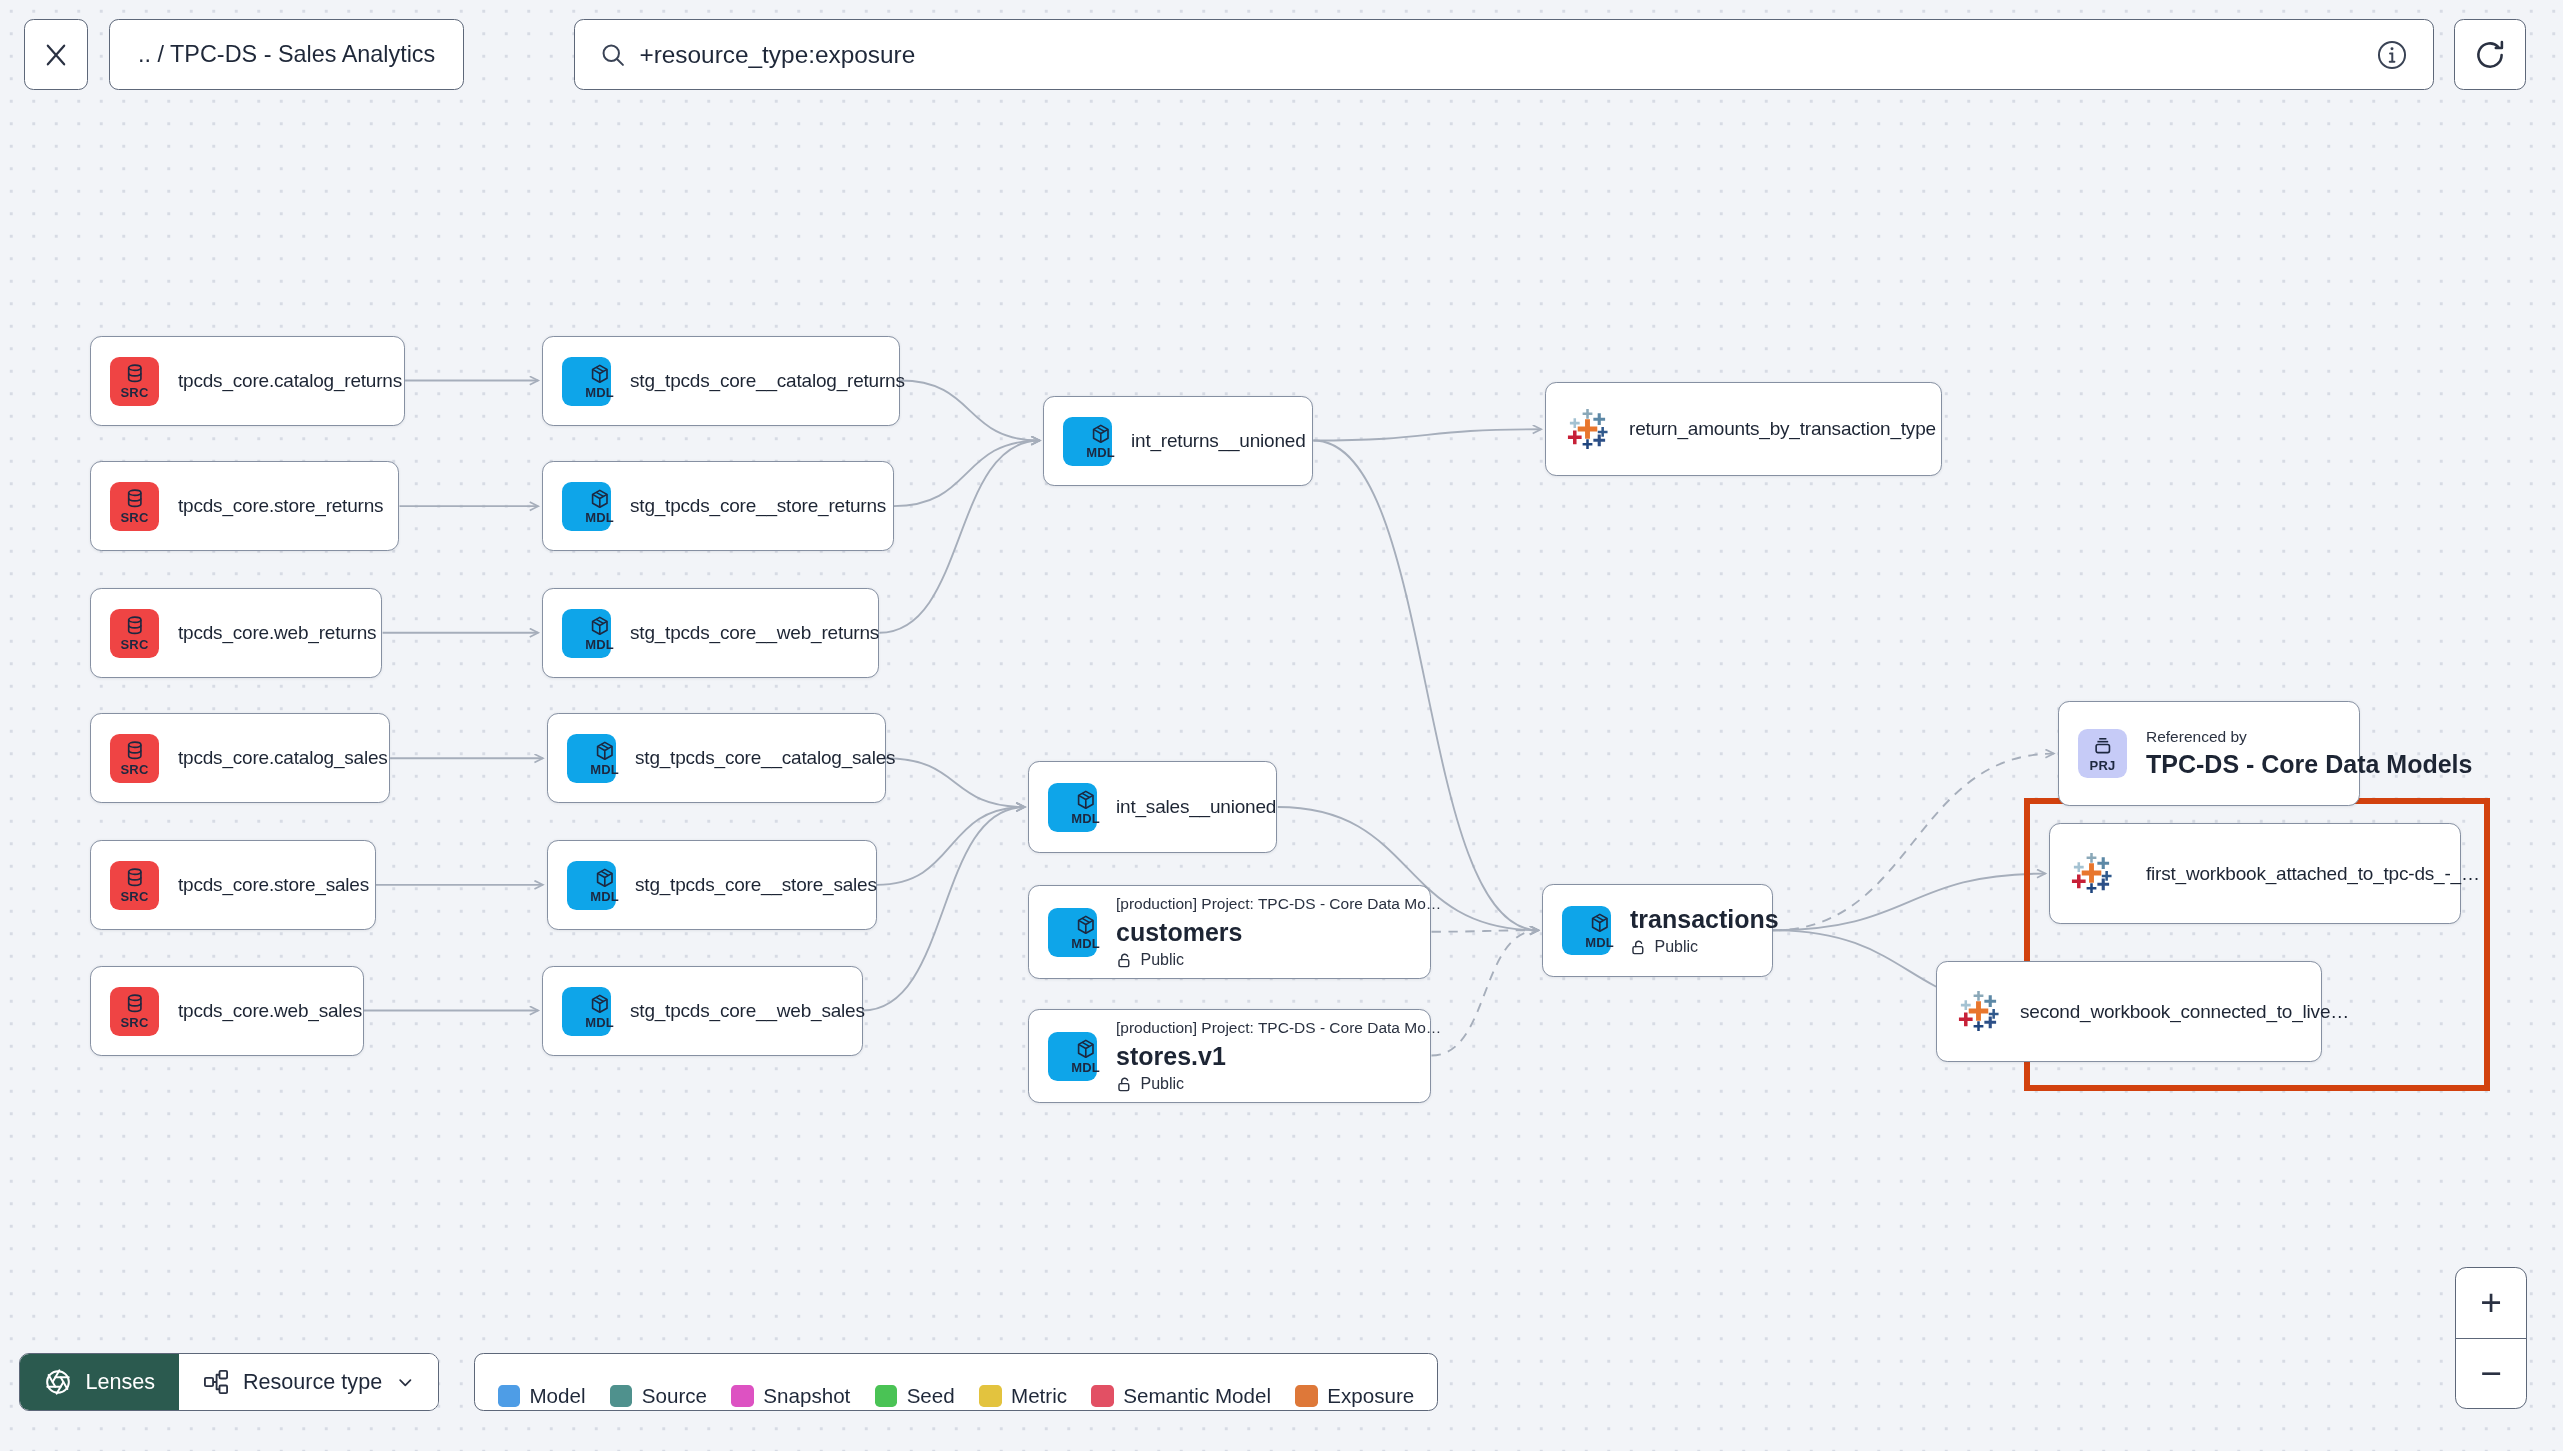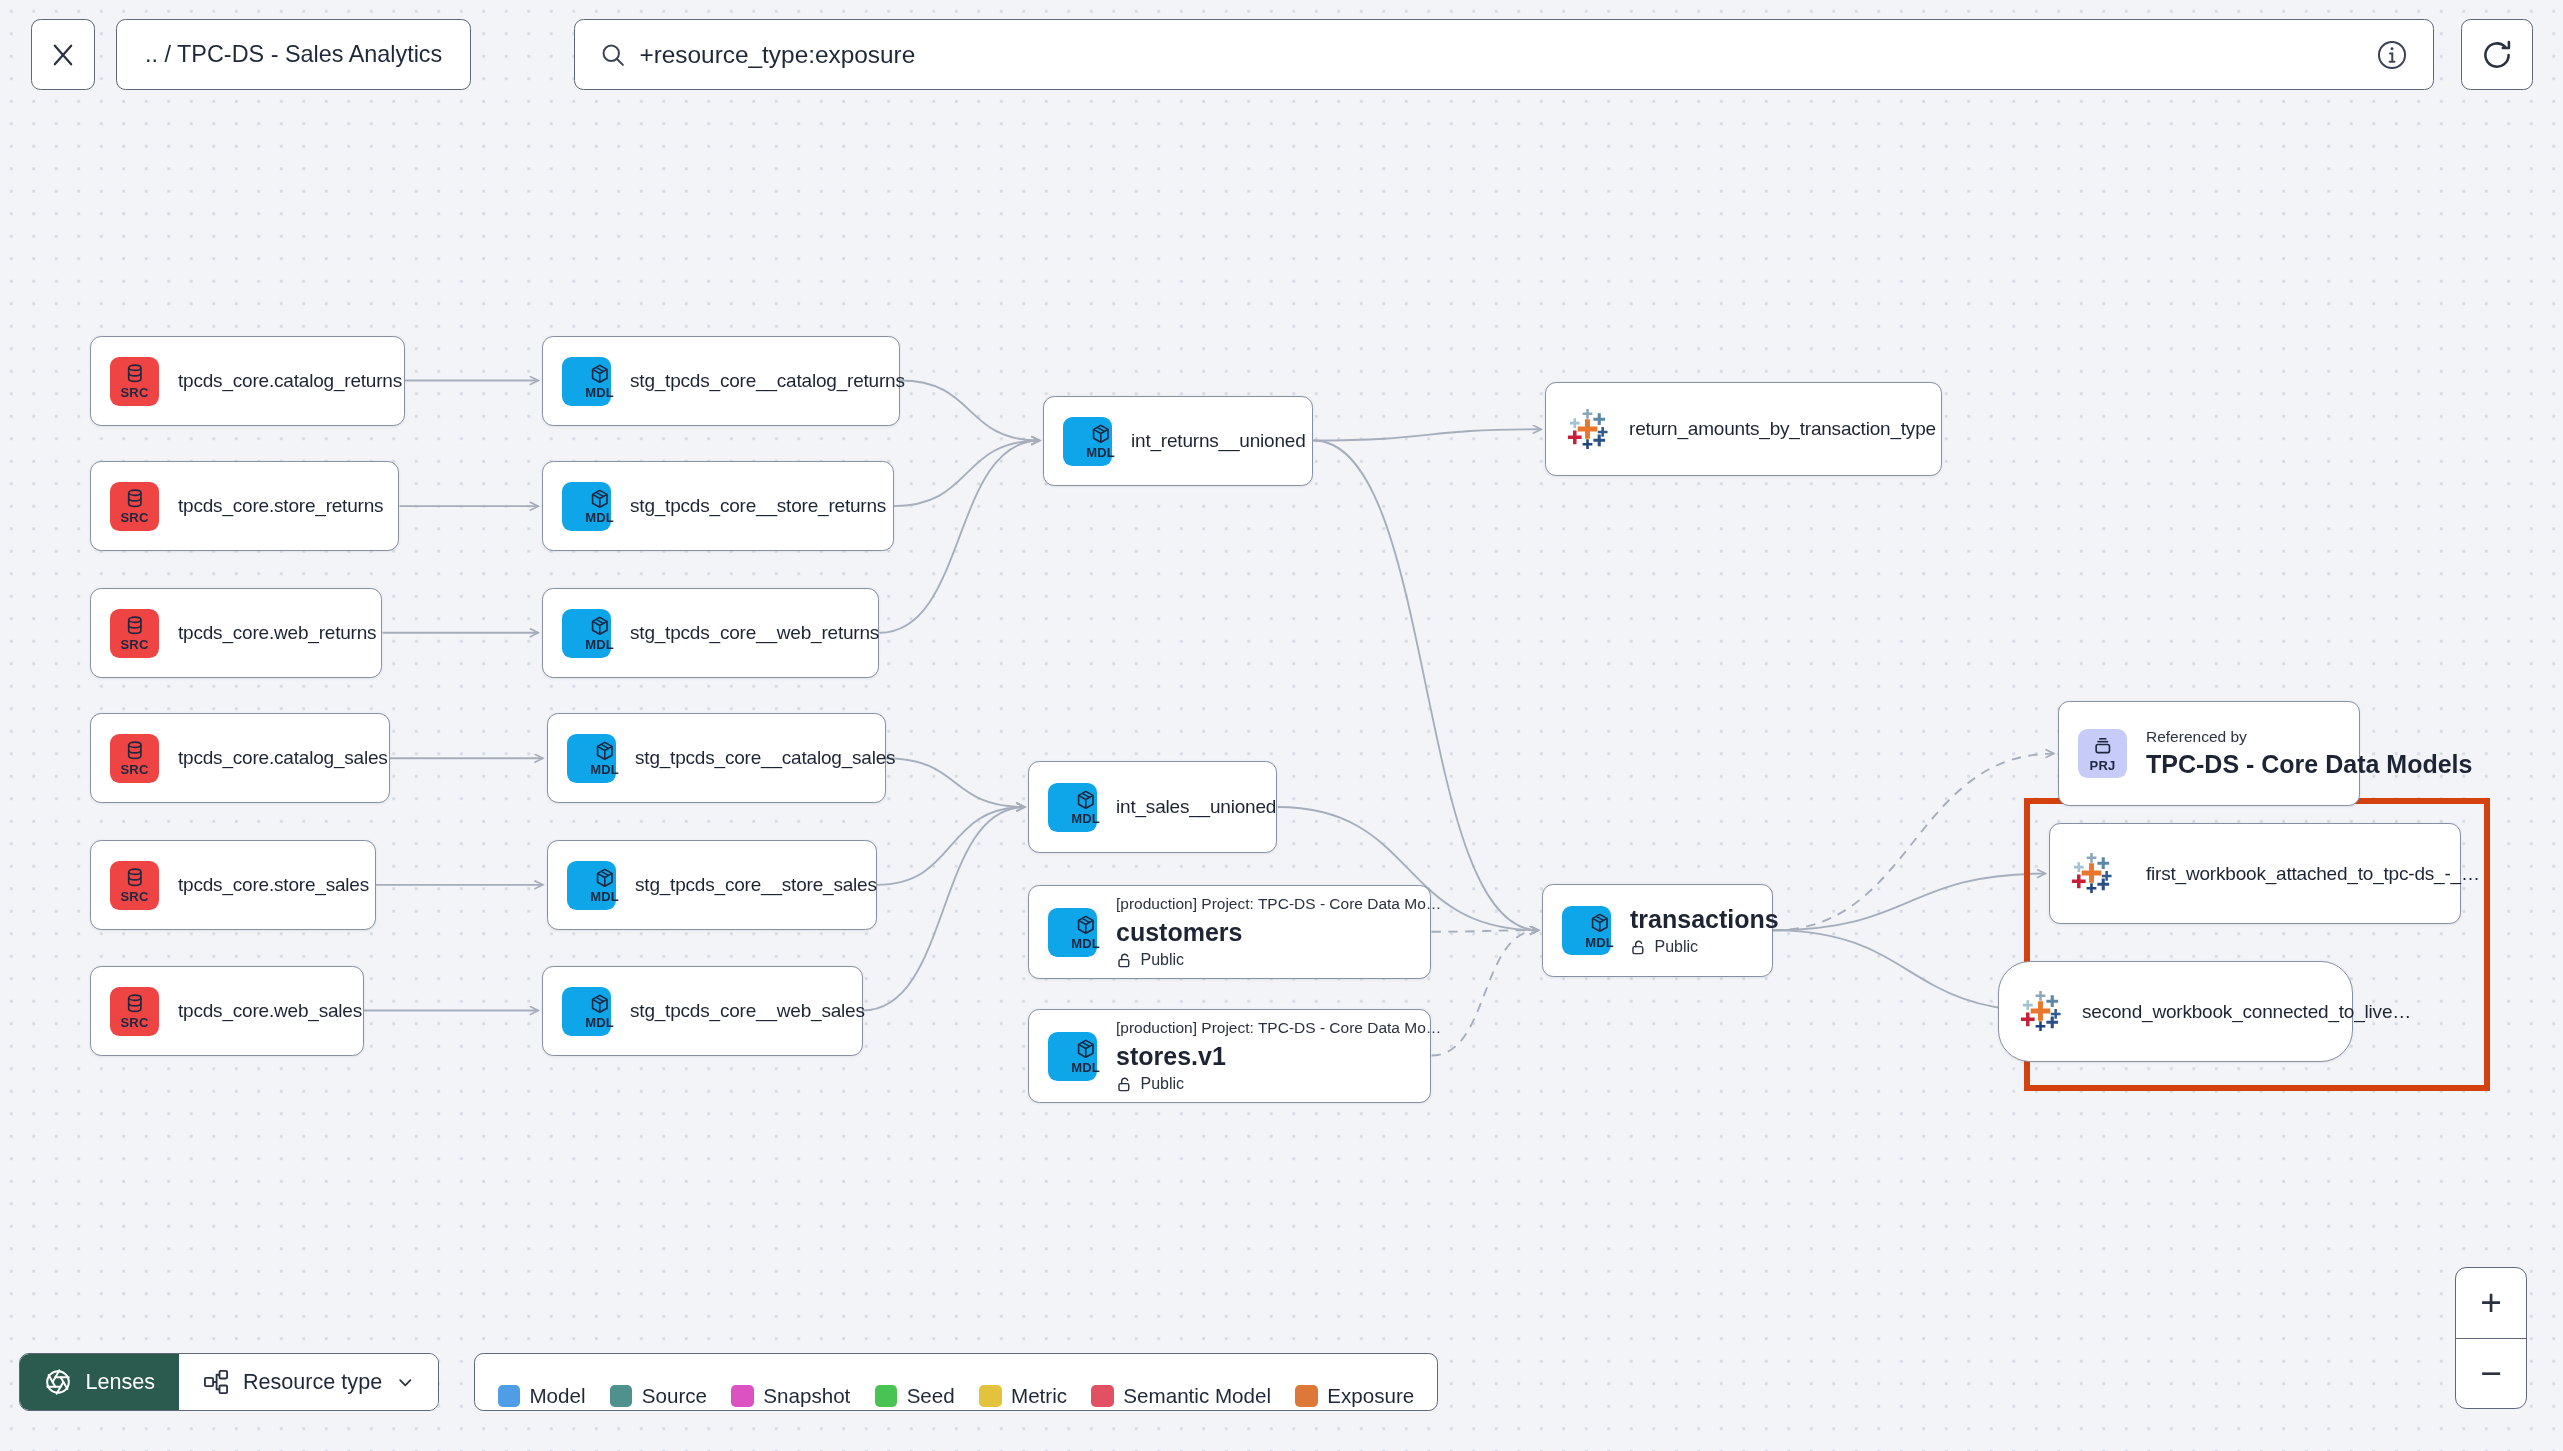--- a/index.html
+++ b/index.html
@@ -12,21 +12,21 @@
     background-size:22.5px 22.5px;
     position:relative;
   }
   svg { display:block; }
 
   
   .chip {
     position:absolute; background:#ffffff; border:1.9px solid #5d6779;
     border-radius:9.4px; display:flex; align-items:center; justify-content:center;
   }
-  .btn { cursor:pointer;margin-left:7px; }
+  .btn { cursor:pointer; }
   #close-btn { left:24.4px; top:19px; width:64px; height:71px; }
   #breadcrumb { left:109px; top:19px; height:71px; padding:0 28px; font-size:23.4px; }
   #search-bar { left:574px; top:19px; width:1860px; height:71px; justify-content:flex-start; padding:0 24.4px; gap:12px; }
   #search-input {
     flex:1; border:none; outline:none; background:transparent;
     font-family:"Liberation Sans", sans-serif; font-size:24.4px; color:#1f2839;
   }
   #refresh-btn { left:2454px; top:19px; width:72px; height:71px; }
 
   
@@ -440,21 +440,21 @@
           <path d="M33.5 25.5h10M38.5 20.5v10" stroke="#30598c" stroke-width="2.6" fill="none"></path>
           <path d="M3 31h14M10 24v14" stroke="#c72037" stroke-width="3.6" fill="none"></path>
           <path d="M18 38h10M23 33v10" stroke="#1f457e" stroke-width="2.6" fill="none"></path>
           <path d="M29 34h12M35 28v12" stroke="#2c4f87" stroke-width="3.2" fill="none"></path>
         </svg>
       </span>
       <span class="ncontent">
         <span class="nlabel">first_workbook_attached_to_tpc-ds_-_…</span>
       </span>
     </div>
-    <div class="node" style="left: 1998px; top: 961px; width: 355px; height: 101px; border-radius: 32px;">
+    <div class="node" style="left: 1936px; top: 961px; width: 386px; height: 101px;">
       <span class="ticon">
         <svg width="45" height="45" viewBox="0 0 46 46">
           <path d="M18 7h10M23 2v10" stroke="#8aa8b8" stroke-width="2.6" fill="none"></path>
           <path d="M29 12.5h12M35 6.5v12" stroke="#5c88a6" stroke-width="3.2" fill="none"></path>
           <path d="M5 16.5h10M10 11.5v10" stroke="#a4c2d2" stroke-width="2.6" fill="none"></path>
           <path d="M13 22.5h20M23 12.5v20" stroke="#e8762d" stroke-width="5" fill="none"></path>
           <path d="M33.5 25.5h10M38.5 20.5v10" stroke="#30598c" stroke-width="2.6" fill="none"></path>
           <path d="M3 31h14M10 24v14" stroke="#c72037" stroke-width="3.6" fill="none"></path>
           <path d="M18 38h10M23 33v10" stroke="#1f457e" stroke-width="2.6" fill="none"></path>
           <path d="M29 34h12M35 28v12" stroke="#2c4f87" stroke-width="3.2" fill="none"></path>

